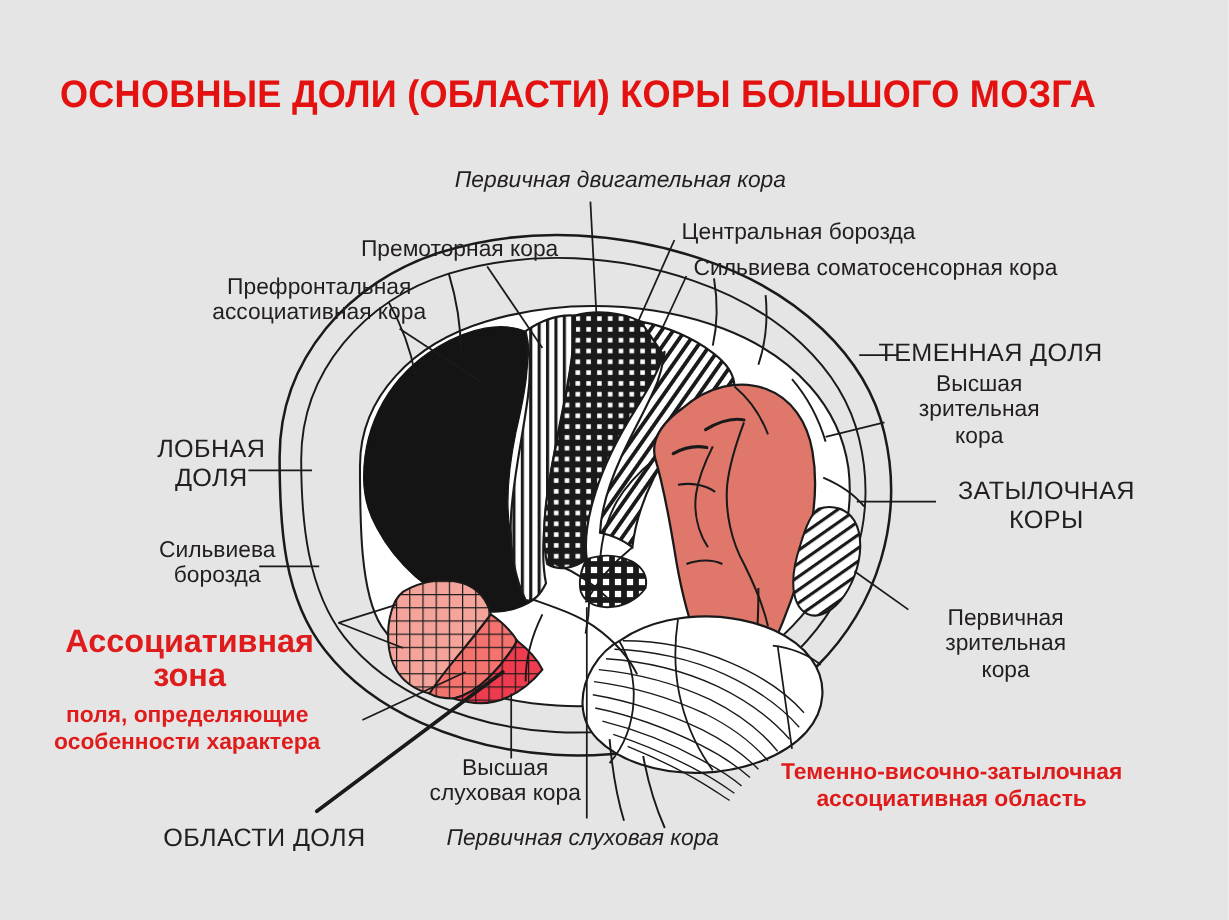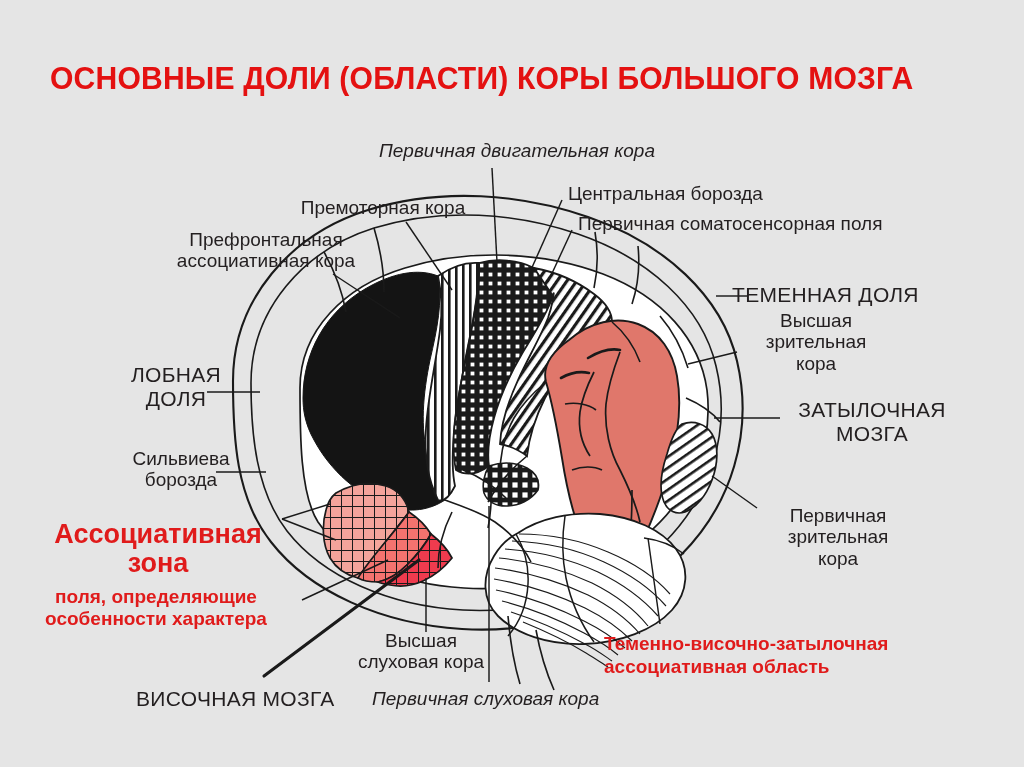--- a/index.html
+++ b/index.html
@@ -61,21 +61,21 @@
     font-weight: bold;
     color: #e01b1b;
     line-height: 1.18;
     text-align: center;
   }
   #parieto-temp-occ {
     font-size: 19px;
     font-weight: bold;
     color: #e01b1b;
     line-height: 1.2;
-    text-align: left;
+    text-align: center;
   }
 
   
   #figure {
     position: absolute;
     left: 0;
     top: 0;
     width: 1024px;
     height: 767px;
     pointer-events: none;
@@ -306,30 +306,30 @@
 
   <div class="lbl ctr" style="left:352px; top:140px; width:330px;font-style:italic;">Первичная двигательная кора</div>
 
   <div class="lbl ctr" style="left:283px; top:197px; width:200px;">Премоторная кора</div>
 
   <div class="lbl ctr" style="left:158px; top:229px; width:216px;">Префронтальная
 ассоциативная кора</div>
 
   <div class="lbl" style="left:568px; top:183px;">Центральная борозда</div>
 
-  <div class="lbl" style="left:578px; top:213px;">Первичная соматосенсорная поля</div>
+  <div class="lbl" style="left:578px; top:213px;">Сильвиева соматосенсорная кора</div>
 
   <div class="lbl caps" style="left:732px; top:283px;text-align:center;">ТЕМЕННАЯ ДОЛЯ</div>
 
   <div class="lbl ctr" style="left:740px; top:310px; width:152px;">Высшая
 зрительная
 кора</div>
 
   <div class="lbl caps ctr" style="left:774px; top:398px; width:196px;">ЗАТЫЛОЧНАЯ
-МОЗГА</div>
+КОРЫ</div>
 
   <div class="lbl ctr" style="left:756px; top:505px; width:164px;">Первичная
 зрительная
 кора</div>
 
   <div class="lbl caps ctr" style="left:110px; top:363px; width:132px;">ЛОБНАЯ
 ДОЛЯ</div>
 
   <div class="lbl ctr" style="left:116px; top:448px; width:130px;">Сильвиева
 борозда</div>
@@ -338,18 +338,18 @@
 особенности характера</div>
 
   <div id="assoc-zone-title" class="lbl" style="left:24px; top:520px; width:268px;">Ассоциативная
 зона</div>
 
   <div class="lbl ctr" style="left:338px; top:630px; width:166px;">Высшая
 слуховая кора</div>
 
   <div class="lbl" style="left:372px; top:688px;font-style:italic;">Первичная слуховая кора</div>
 
-  <div class="lbl caps" style="left:136px; top:687px;">ВИСОЧНАЯ МОЗГА</div>
+  <div class="lbl caps" style="left:136px; top:687px;">ОБЛАСТИ ДОЛЯ</div>
 
   <div id="parieto-temp-occ" class="lbl" style="left:604px; top:633px; width:378px;">Теменно-височно-затылочная
 ассоциативная область</div>
 
 </div>
 
 </body></html>

